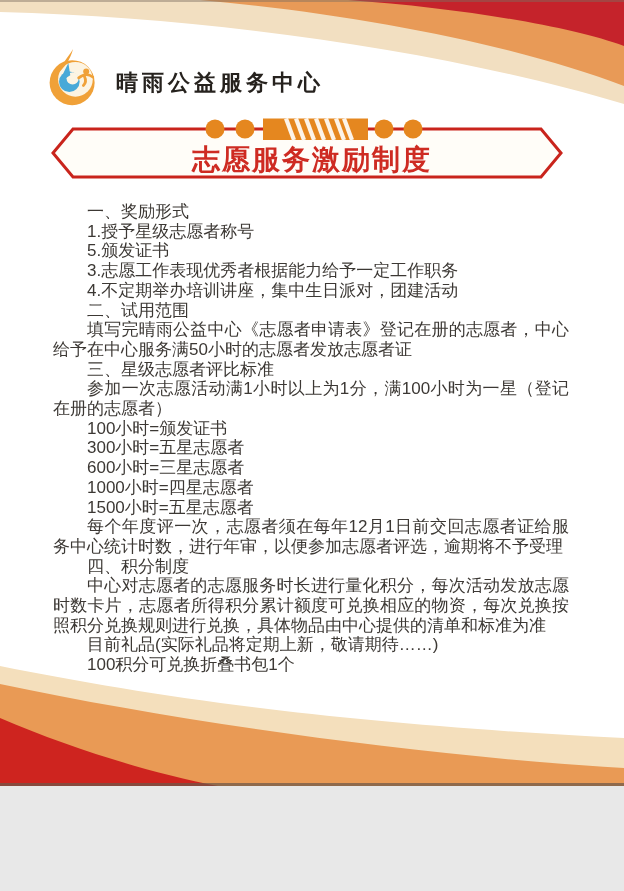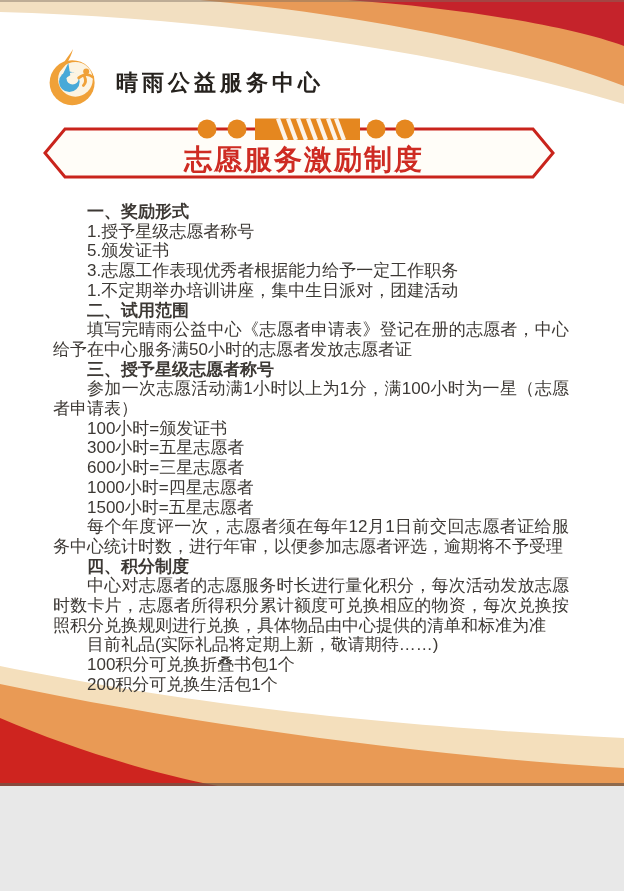--- a/index.html
+++ b/index.html
@@ -15,36 +15,36 @@
   .edge-bottom{position:absolute;bottom:0;left:0;width:624px;height:3px;background:rgba(108,88,74,.72);}
 
   .brand{position:absolute;top:44px;left:44px;display:flex;align-items:center;gap:12px;}
   .logo{width:60px;height:66px;}
   .org-name{
     font-family:"DejaVu Serif","Liberation Serif",serif;
     font-size:22px;font-weight:700;letter-spacing:4px;color:#26221e;
     padding-top:12px;white-space:nowrap;
   }
 
-  .banner{position:absolute;top:116px;left:42px;width:524px;height:70px;}
+  .banner{position:absolute;top:116px;left:50px;width:524px;height:70px;}
   .banner svg{position:absolute;left:0;top:0;width:524px;height:70px;}
   .banner-title{
     position:absolute;left:0;top:25px;width:100%;text-align:center;
     font-size:28px;font-weight:bold;color:#ce2b22;letter-spacing:2px;
   }
 
   .content{
     position:absolute;left:53px;top:202px;width:516px;
     color:#3c3834;font-size:17px;line-height:19.7px;
     text-align:justify;
   }
   .content p{margin:0;}
   .content p.para{text-indent:2em;}
   .content p.item{padding-left:2em;}
-  .content p.heading{padding-left:2em;font-weight:bold;}
+  .content p.heading{padding-left:2em;font-weight:normal;}
 </style>
 </head>
 <body>
 
 <div class="page">
 
   <svg class="swoosh top" viewBox="0 0 624 112" preserveAspectRatio="none">
     <path d="M0,12 C220,18 450,52 624,104 L624,0 L0,0 Z" fill="#f2dfc1"></path>
     <path d="M200,0 C360,14 520,46 624,86 L624,0 Z" fill="#e89a57"></path>
     <path d="M348,0 C460,8 570,26 624,46 L624,0 Z" fill="#c5232b"></path>
@@ -97,31 +97,30 @@
       </g>
     </svg>
     <div class="banner-title">志愿服务激励制度</div>
   </div>
 
   <div class="content">
       <p class="heading">一、奖励形式</p>
       <p class="item">1.授予星级志愿者称号</p>
       <p class="item">5.颁发证书</p>
       <p class="item">3.志愿工作表现优秀者根据能力给予一定工作职务</p>
-      <p class="item">1.不定期举办培训讲座，集中生日派对，团建活动</p>
+      <p class="item">4.不定期举办培训讲座，集中生日派对，团建活动</p>
       <p class="heading">二、试用范围</p>
       <p class="para">填写完晴雨公益中心《志愿者申请表》登记在册的志愿者，中心给予在中心服务满50小时的志愿者发放志愿者证</p>
-      <p class="heading">三、授予星级志愿者称号</p>
-      <p class="para">参加一次志愿活动满1小时以上为1分，满100小时为一星（志愿者申请表）</p>
+      <p class="heading">三、星级志愿者评比标准</p>
+      <p class="para">参加一次志愿活动满1小时以上为1分，满100小时为一星（登记在册的志愿者）</p>
       <p class="item">100小时=颁发证书</p>
       <p class="item">300小时=五星志愿者</p>
       <p class="item">600小时=三星志愿者</p>
       <p class="item">1000小时=四星志愿者</p>
       <p class="item">1500小时=五星志愿者</p>
       <p class="para">每个年度评一次，志愿者须在每年12月1日前交回志愿者证给服务中心统计时数，进行年审，以便参加志愿者评选，逾期将不予受理</p>
       <p class="heading">四、积分制度</p>
       <p class="para">中心对志愿者的志愿服务时长进行量化积分，每次活动发放志愿时数卡片，志愿者所得积分累计额度可兑换相应的物资，每次兑换按照积分兑换规则进行兑换，具体物品由中心提供的清单和标准为准</p>
       <p class="item">目前礼品(实际礼品将定期上新，敬请期待……)</p>
       <p class="item">100积分可兑换折叠书包1个</p>
-      <p class="item">200积分可兑换生活包1个</p>
     </div>
 
 </div>
 
 </body></html>

